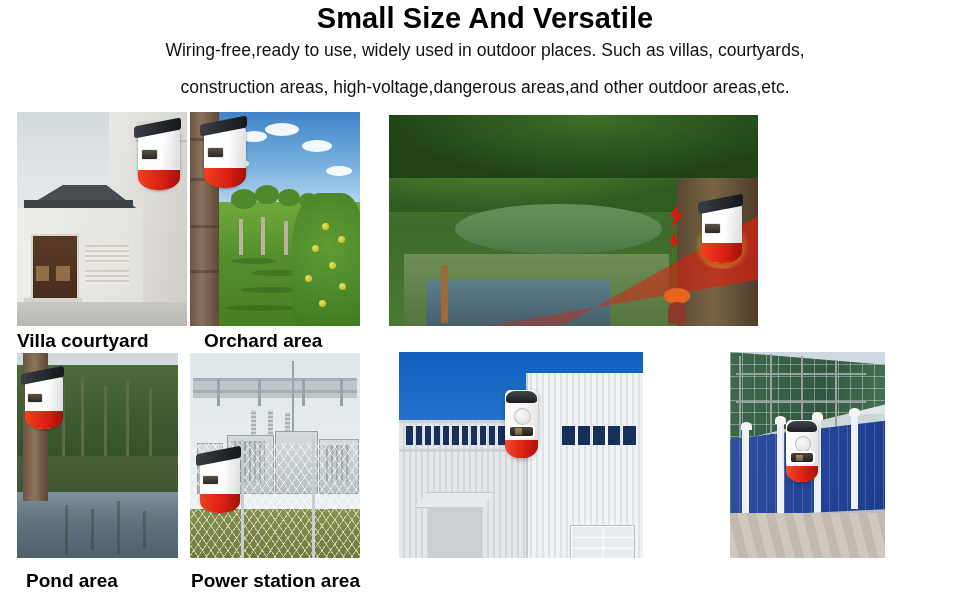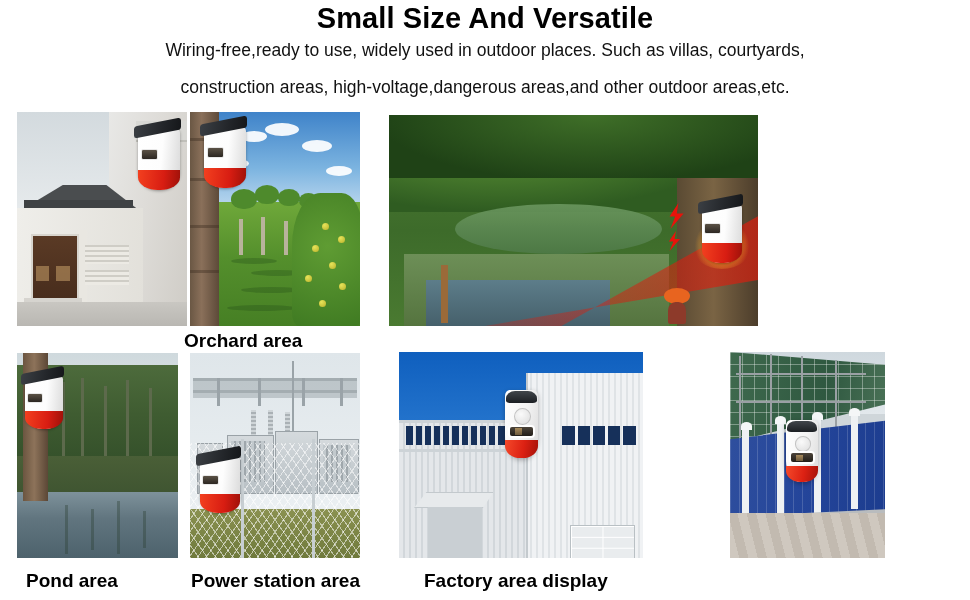--- a/index.html
+++ b/index.html
@@ -221,20 +221,21 @@
       <div class="v-step"></div>
       <div class="v-floor"></div>
     </div>
     <div class="dev-side" style="right:7px;top:16px;width:42px;height:62px;">
       <div class="body"></div>
         <div class="solar"></div>
       <div class="lens"></div>
         <div class="red"></div>
     </div>
   </div>
+  <div class="cap" style="left:17px;top:330px;">Villa courtyard</div>
 
   <div class="panel" style="left:190px;top:112px;width:170px;height:214px;">
     <div class="ph">
       <div class="sky o-sky"></div>
       <div class="o-cloud" style="left:30%;top:9%;width:26px;height:11px;"></div>
       <div class="o-cloud" style="left:44%;top:5%;width:34px;height:13px;"></div>
       <div class="o-cloud" style="left:66%;top:13%;width:30px;height:12px;"></div>
       <div class="o-cloud" style="left:22%;top:22%;width:22px;height:9px;"></div>
       <div class="o-cloud" style="left:80%;top:25%;width:26px;height:10px;"></div>
       <div class="o-grass"></div>
@@ -265,21 +266,21 @@
           <div class="o-bark" style="top:74%;"></div>
       </div>
     </div>
     <div class="dev-side" style="left:14px;top:14px;width:42px;height:62px;">
       <div class="body"></div>
         <div class="solar"></div>
       <div class="lens"></div>
         <div class="red"></div>
     </div>
   </div>
-  <div class="cap" style="left:184px;top:330px;">Orchard area</div>
+  <div class="cap" style="left:204px;top:330px;">Orchard area</div>
 
   <div class="panel" style="left:389px;top:115px;width:369px;height:211px;">
     <div class="ph">
       <div style="position:absolute;inset:0;background:linear-gradient(#4f7d33,#3d6b2a 55%,#4a7a31);"></div>
       <div style="position:absolute;left:0;top:0;width:100%;height:46%;
                   background:radial-gradient(ellipse at 30% 10%,#6aa33c,#2f5c21 70%);"></div>
       <div style="position:absolute;left:18%;top:42%;width:56%;height:24%;
                   background:linear-gradient(#6e9a62,#4f7a49);border-radius:50%;opacity:.85;"></div>
       <div style="position:absolute;left:4%;bottom:0;width:72%;height:34%;
                   background:linear-gradient(#6d8f57,#55743f);"></div>
@@ -412,21 +413,20 @@
     </div>
     <div class="dev-front" style="left:106px;top:38px;width:33px;height:68px;">
       <div class="body"></div>
         <div class="solar"></div>
       <div class="spk"></div>
         <div class="pir"></div>
         <div class="pirg"></div>
       <div class="red"></div>
     </div>
   </div>
-  <div class="cap" style="left:424px;top:570px;">Factory area display</div>
 
   <div class="panel" style="left:730px;top:352px;width:155px;height:206px;">
     <div class="ph">
       <div class="sky c-sky"></div>
       <div class="c-net"></div>
       <div class="c-scaffold" style="left:6%;top:2%;width:2px;height:40%;"></div>
       <div class="c-scaffold" style="left:26%;top:1%;width:2px;height:40%;"></div>
       <div class="c-scaffold" style="left:46%;top:2%;width:2px;height:38%;"></div>
       <div class="c-scaffold" style="left:68%;top:4%;width:2px;height:34%;"></div>
       <div class="c-scaffold" style="left:4%;top:10%;width:84%;height:2px;"></div>

